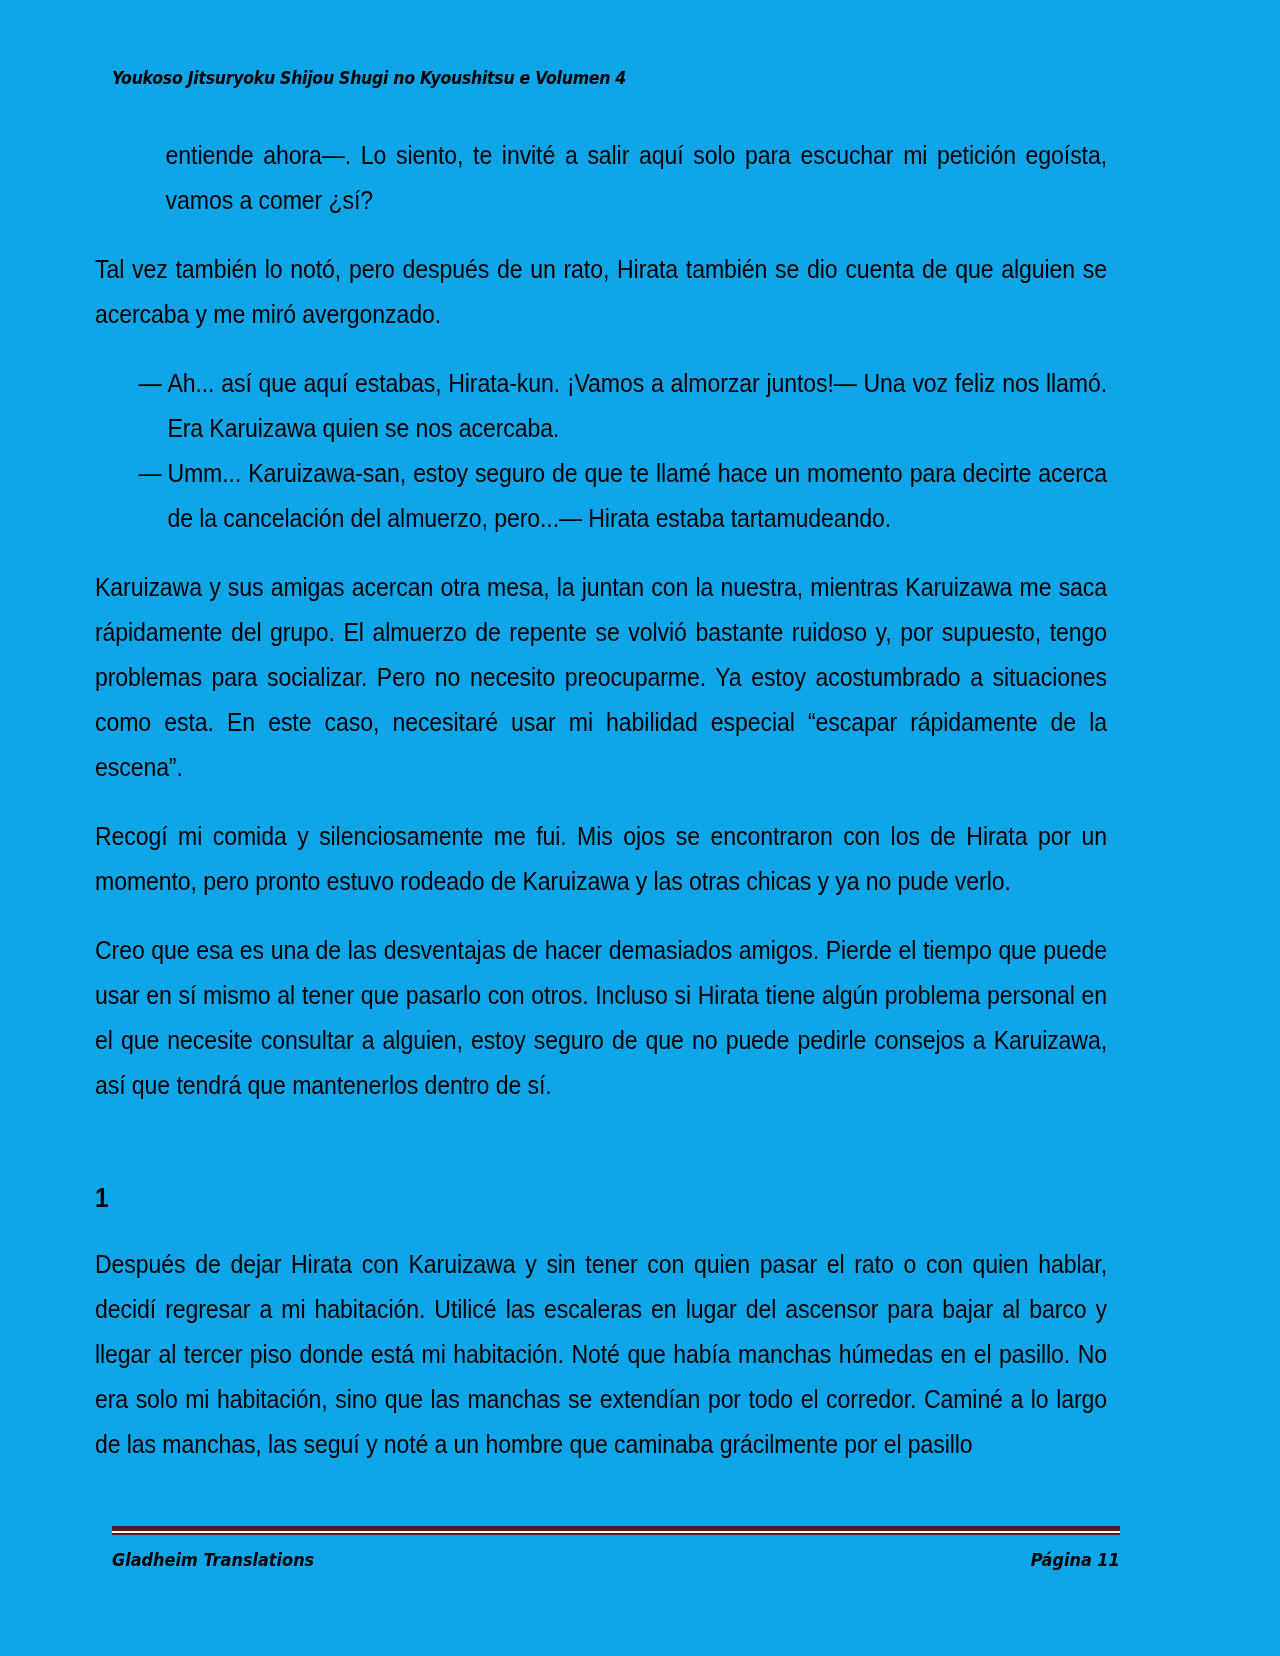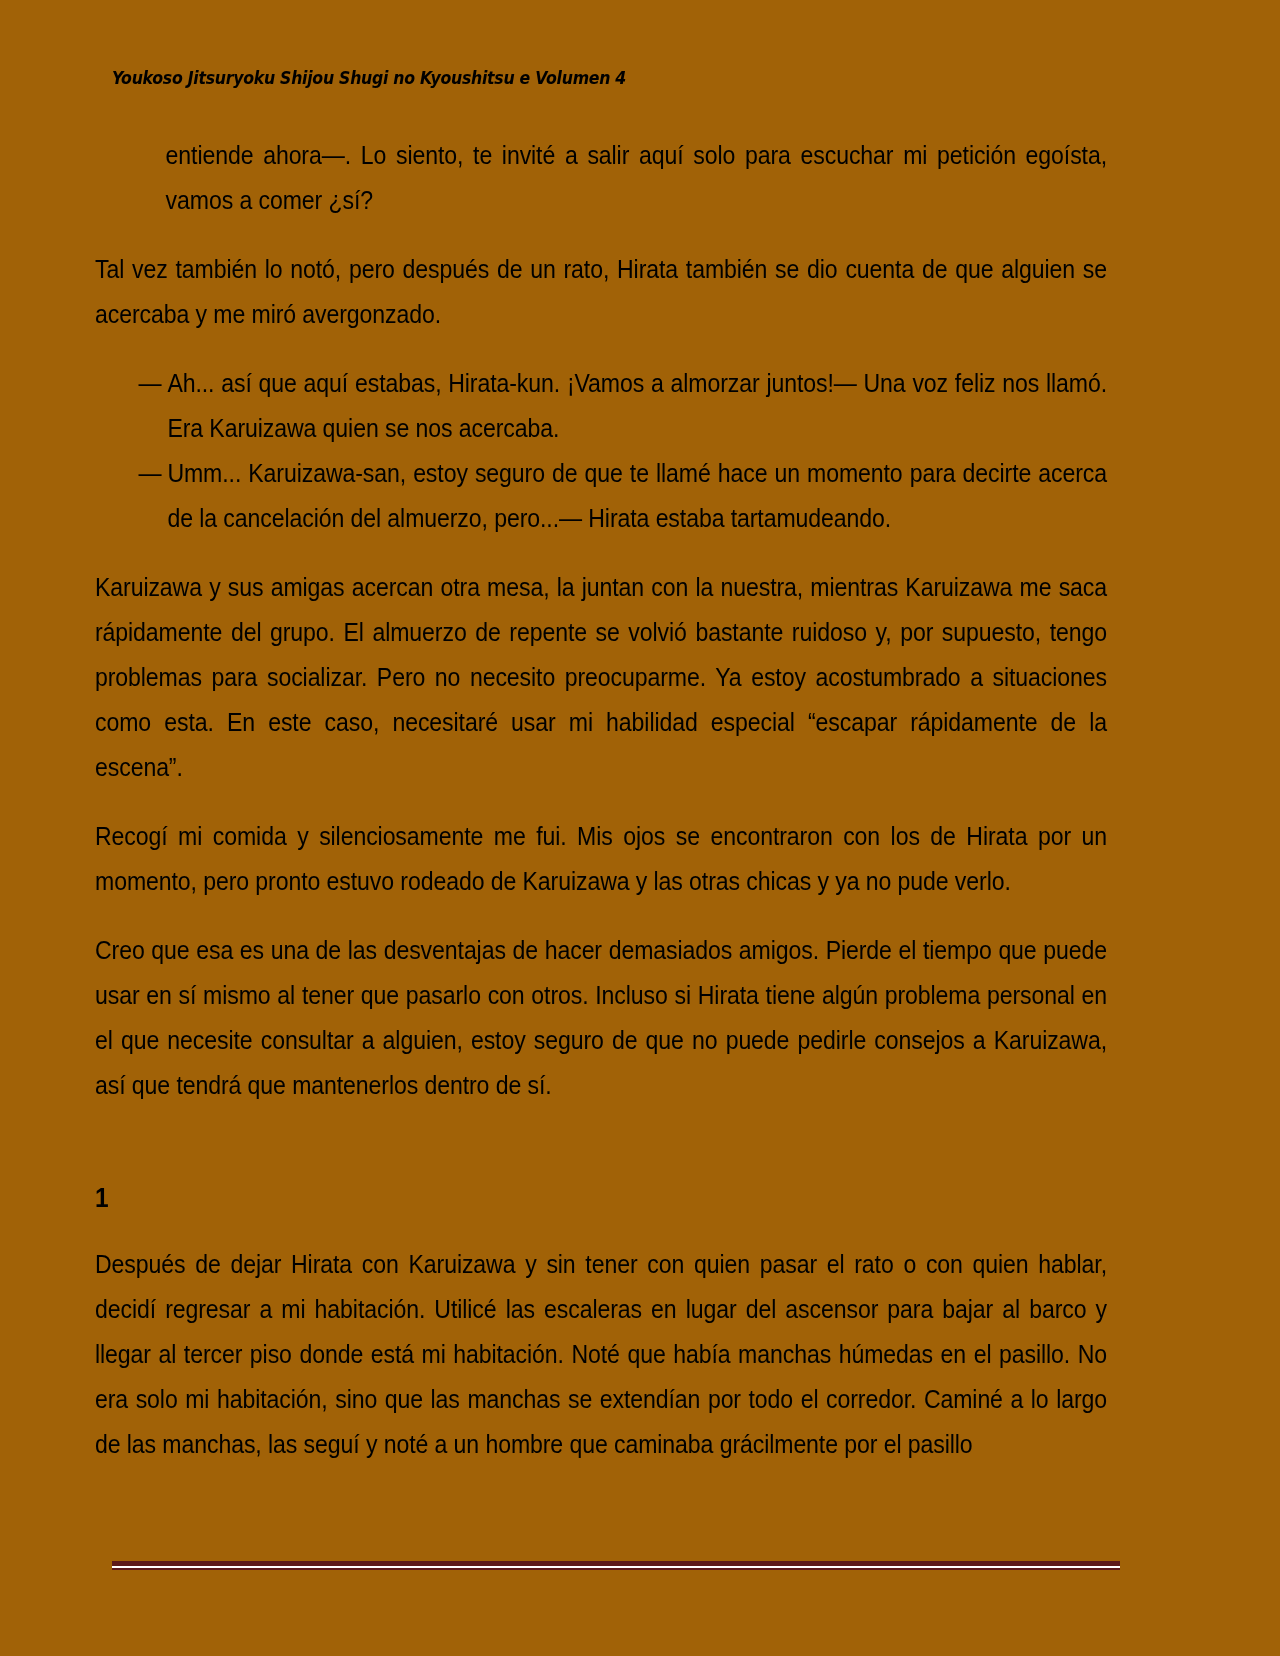--- a/index.html
+++ b/index.html
@@ -7,21 +7,21 @@
     padding: 0;
     background: #ffffff;
   }
   body {
     font-family: "Liberation Sans", sans-serif;
   }
   .page {
     position: relative;
     width: 1280px;
     height: 1656px;
-    background: #a16207;
+    background: #0ea5e9;
     box-sizing: border-box;
     overflow: hidden;
   }
 
   
   .running-header {
     position: absolute;
     left: 112px;
     top: 68px;
     width: 1010px;
@@ -177,15 +177,19 @@
     <div class="section-number">1</div>
 
     <p class="para">Después de dejar Hirata con Karuizawa y sin tener con quien pasar el rato o con quien hablar, decidí regresar a mi habitación. Utilicé las escaleras en lugar del ascensor para bajar al barco y llegar al tercer piso donde está mi habitación. Noté que había manchas húmedas en el pasillo. No era solo mi habitación, sino que las manchas se extendían por todo el corredor. Caminé a lo largo de las manchas, las seguí y noté a un hombre que caminaba grácilmente por el pasillo</p>
 
   </div>
 
   <div class="footer">
     <div class="footer-rule-top" style="background: rgb(92, 26, 26);"></div>
     <div class="footer-rule-gap"></div>
     <div class="footer-rule-bottom" style="background: rgb(92, 26, 26);"></div>
+    <div class="footer-row">
+      <div class="footer-text left">Gladheim Translations</div>
+      <div class="footer-text right">Página 11</div>
+    </div>
   </div>
 
 </div>
 
 </body></html>

